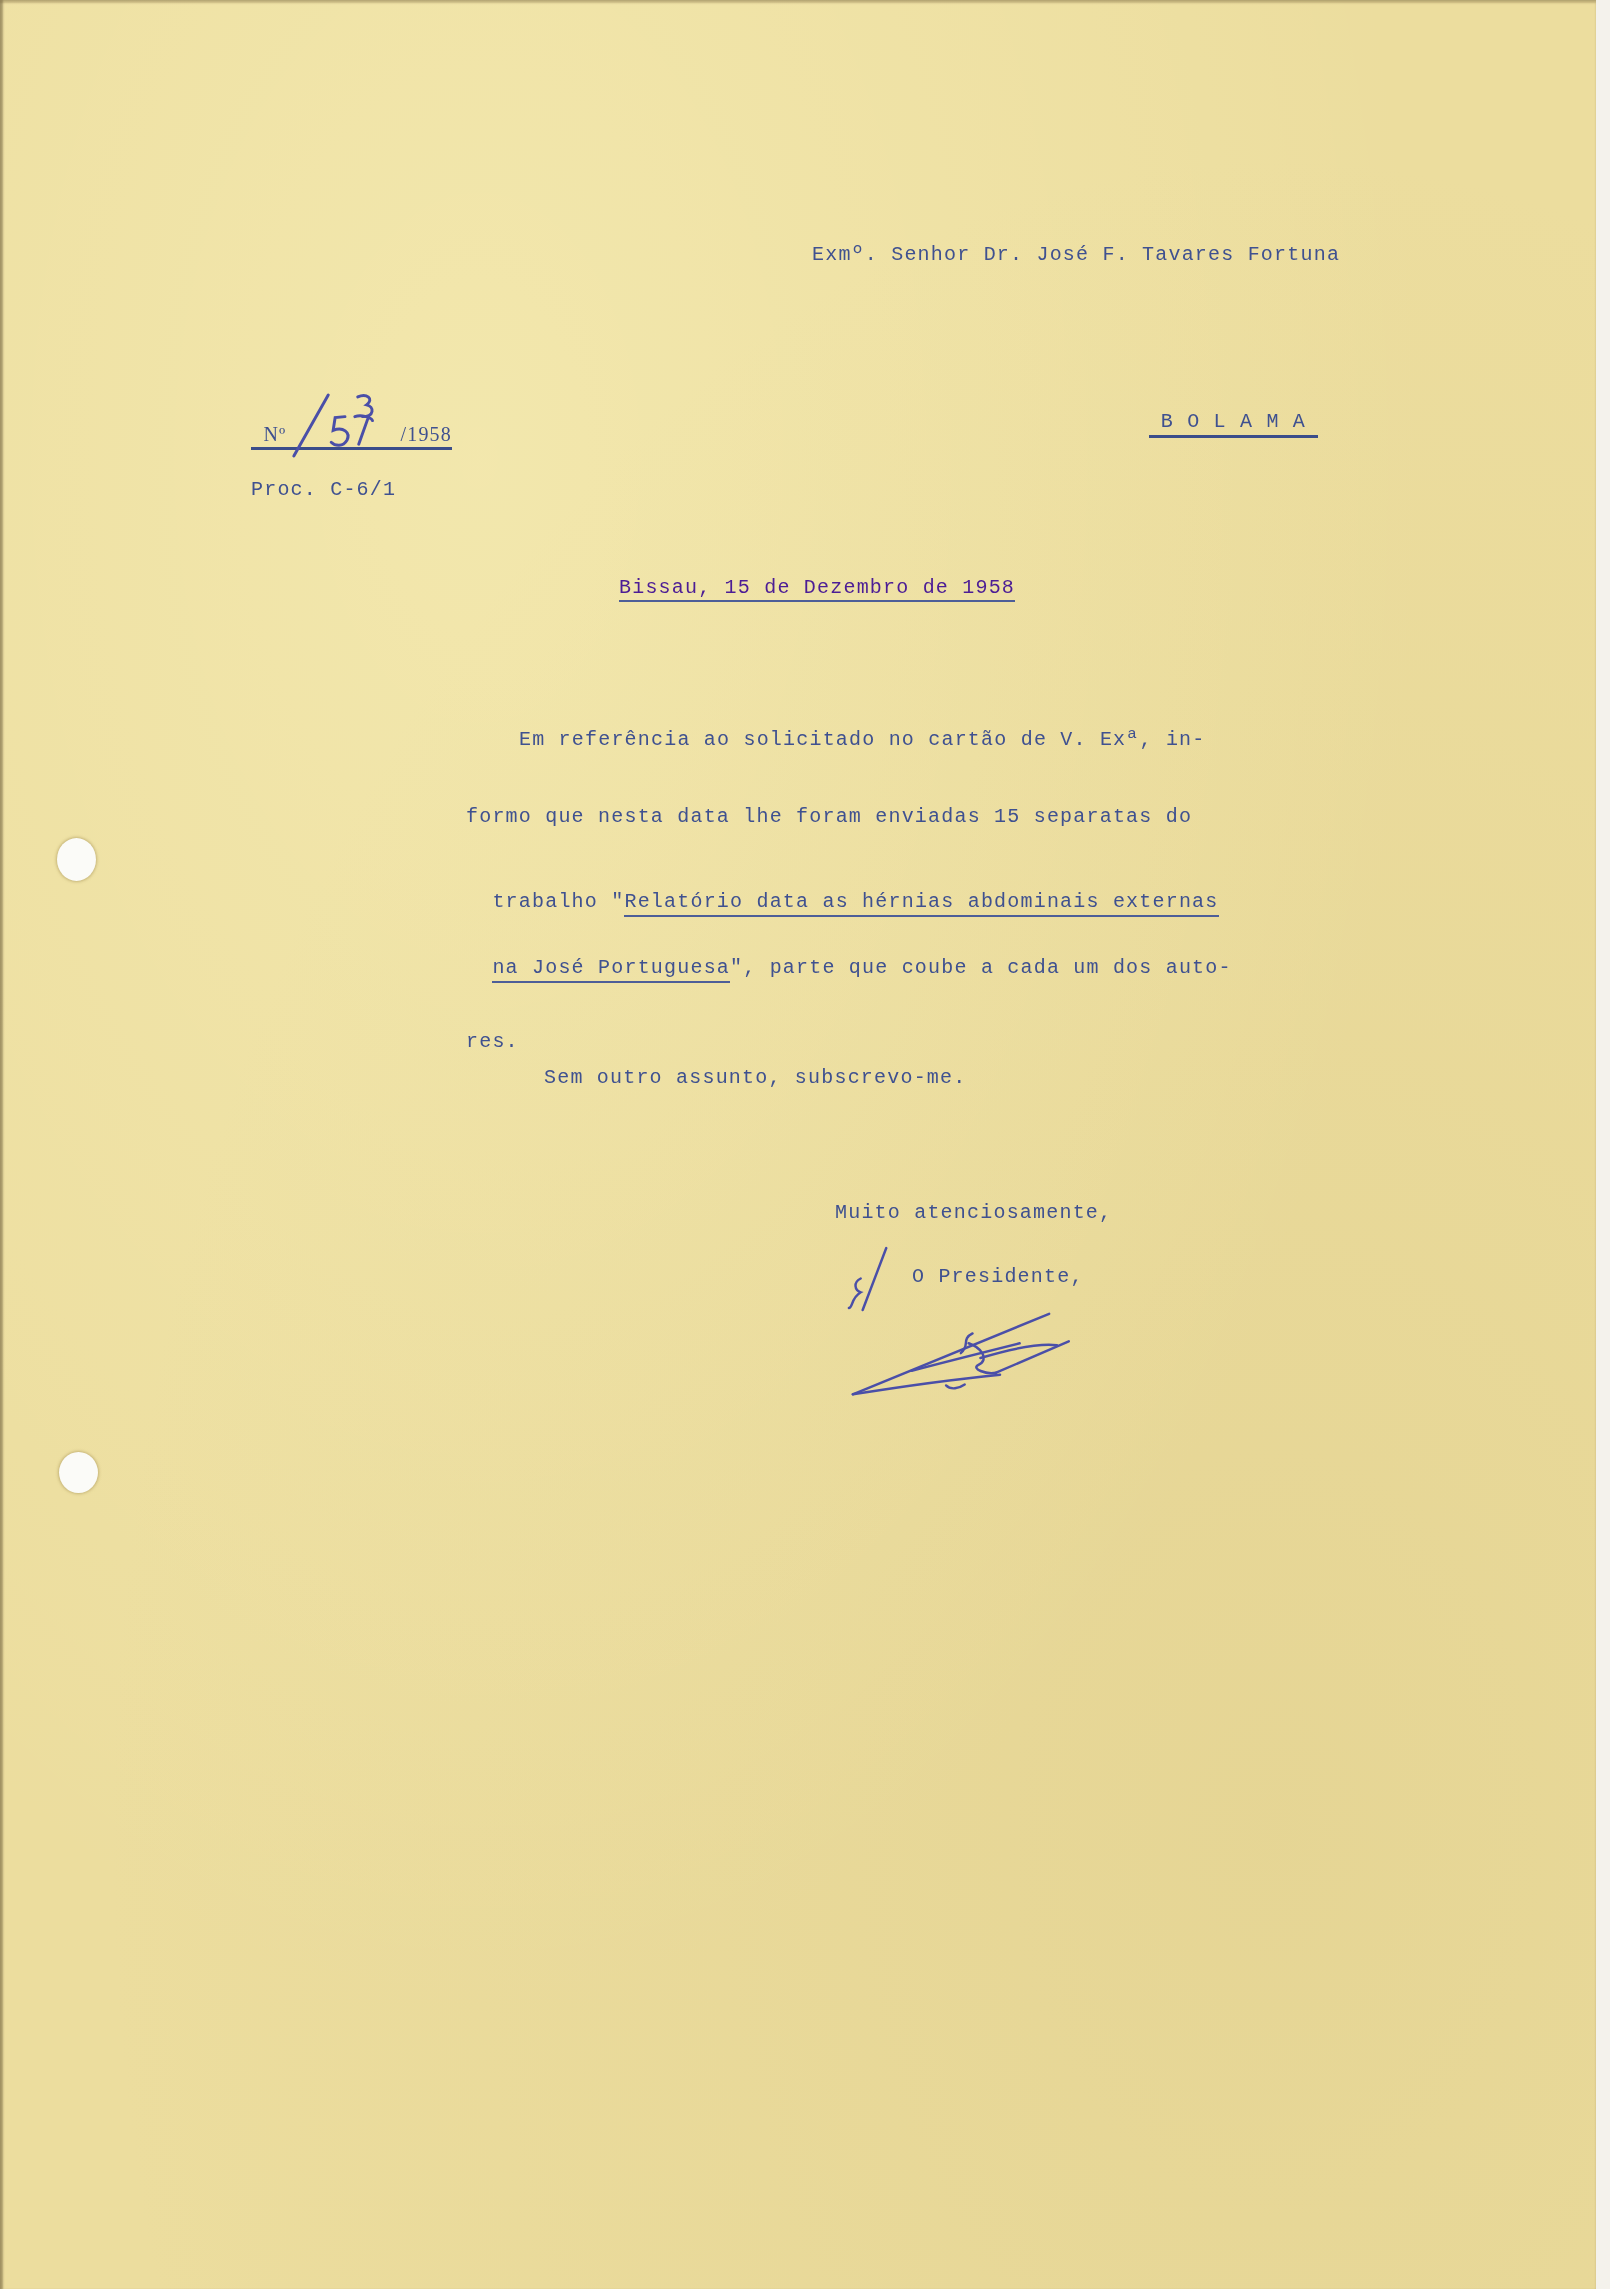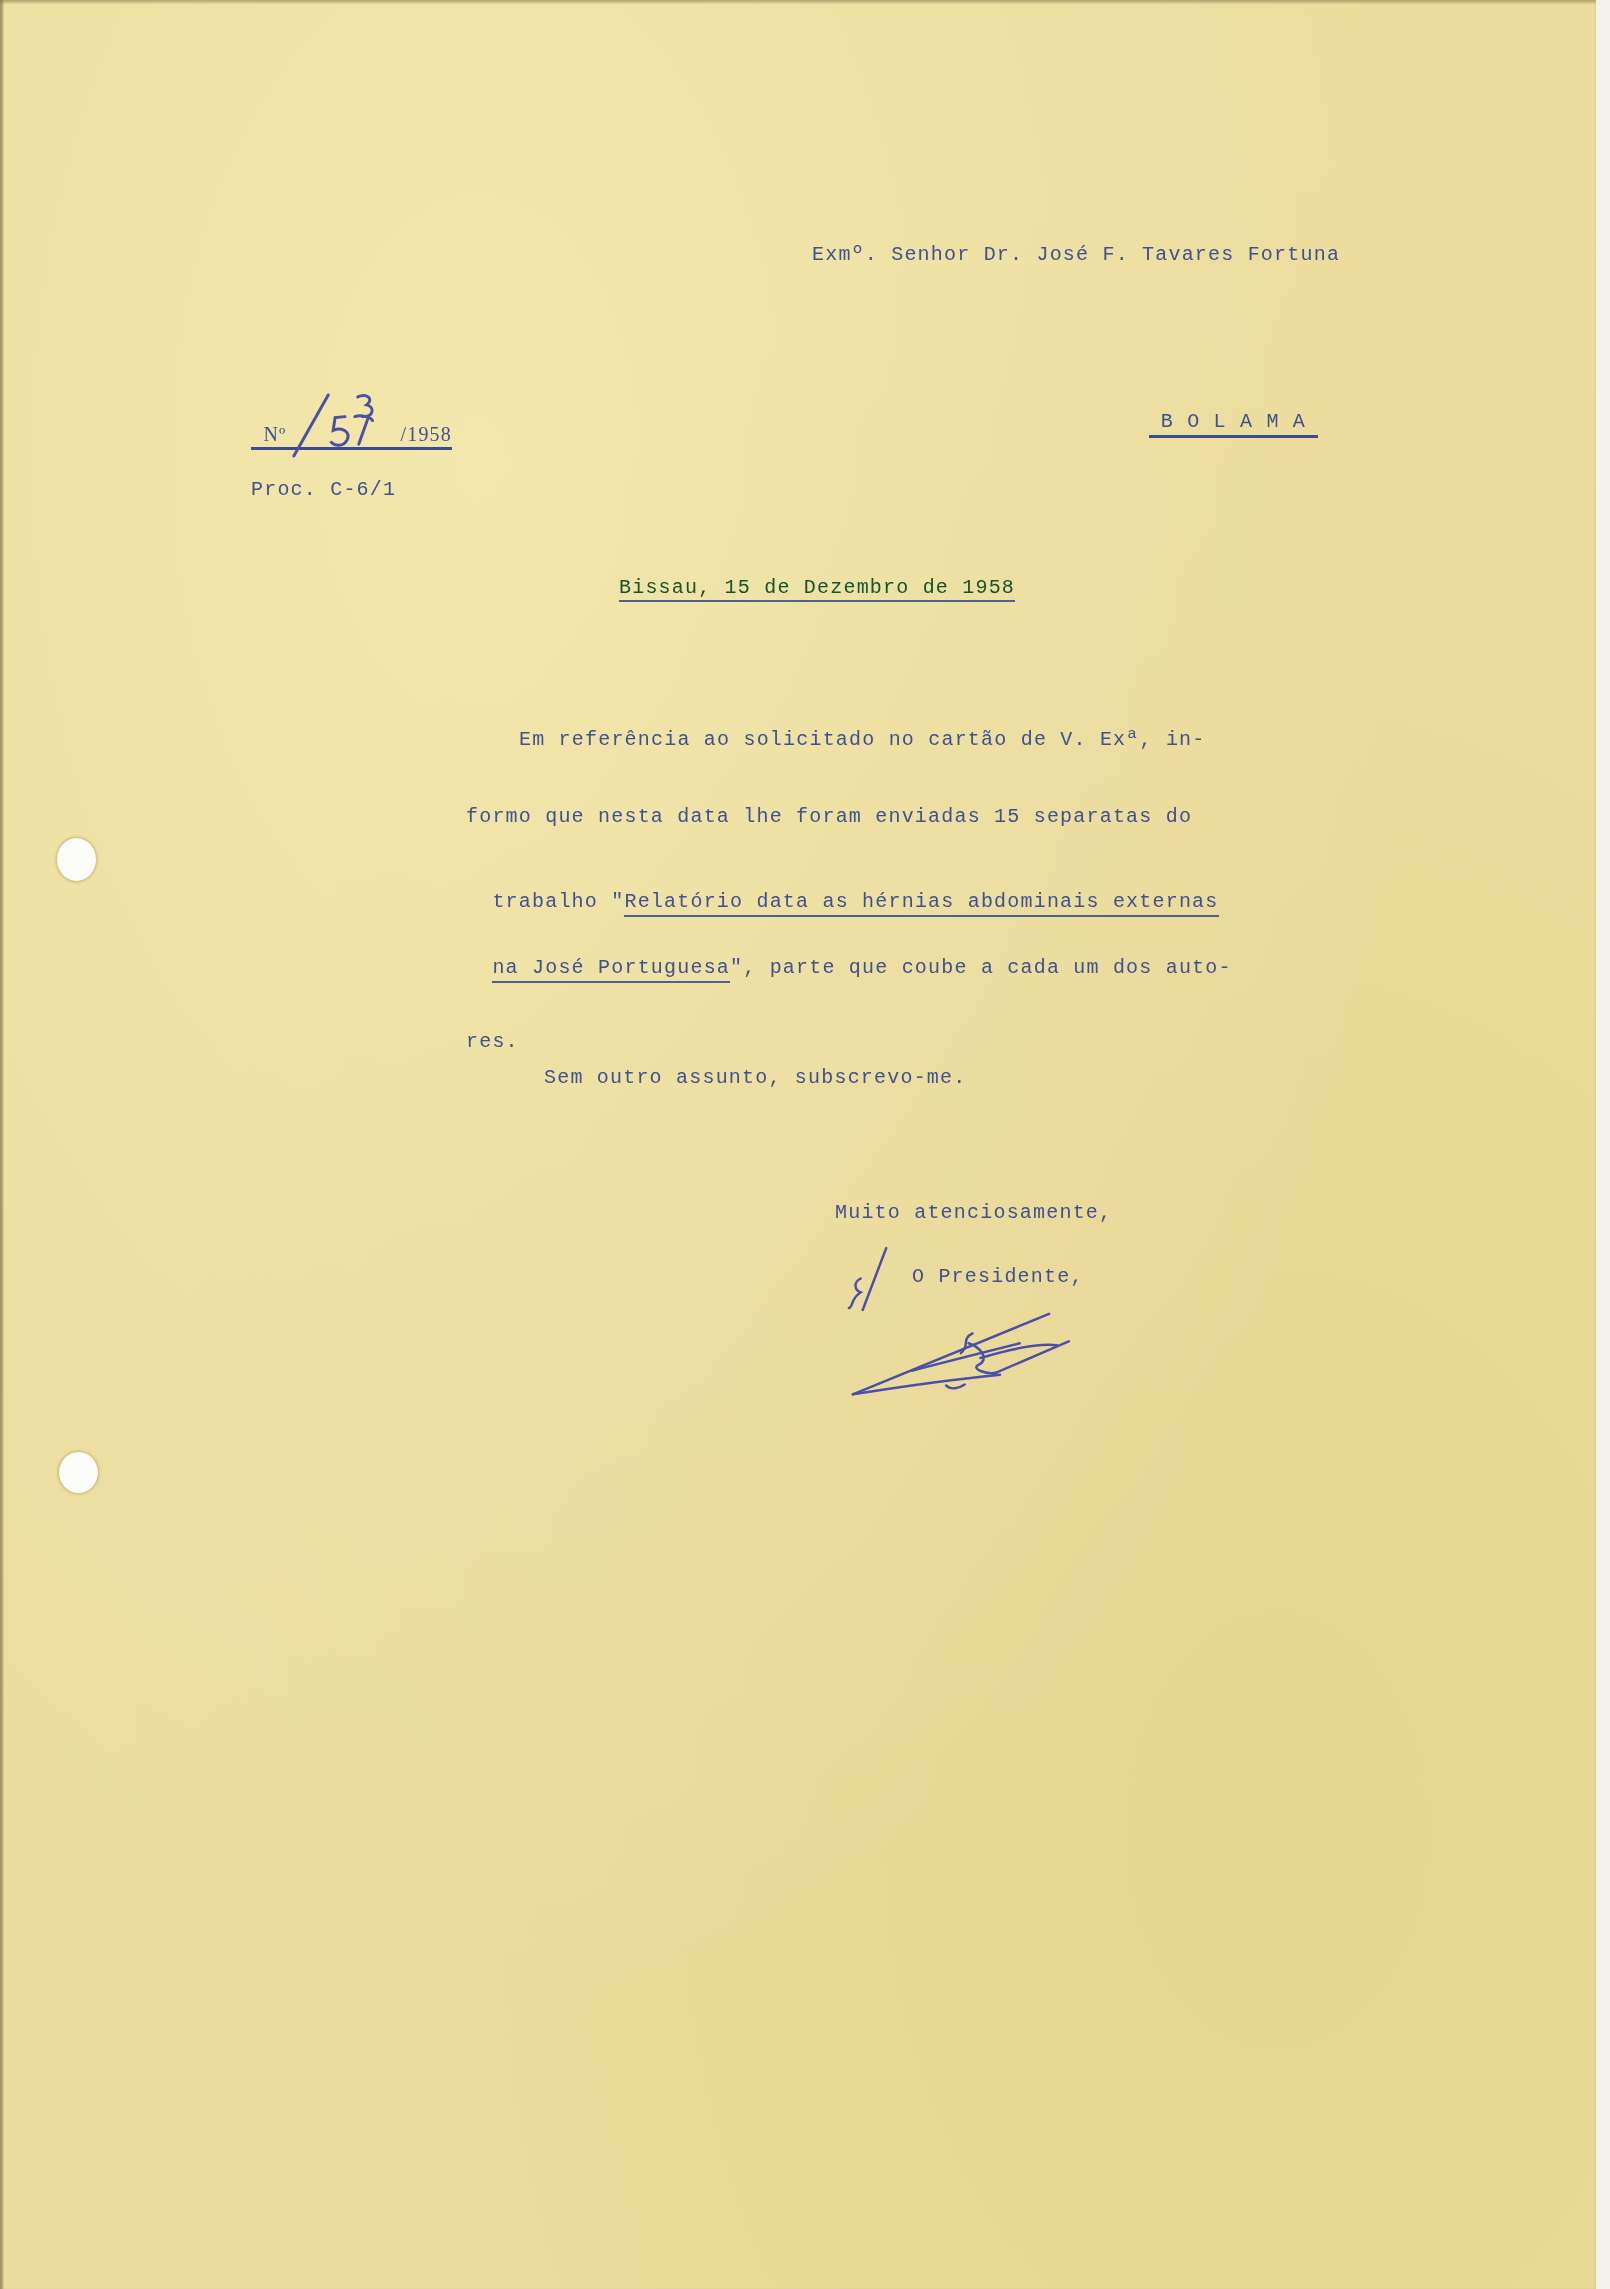--- a/index.html
+++ b/index.html
@@ -11,21 +11,21 @@
   .paper {
     position:absolute; left:0; top:0; width:1596px; height:2290px;
     background:
       radial-gradient(ellipse at 30% 20%, rgba(255,250,200,0.35), rgba(0,0,0,0) 60%),
       radial-gradient(ellipse at 80% 80%, rgba(210,190,120,0.25), rgba(0,0,0,0) 65%),
       #ecdd9e;
     box-shadow: inset 2.9px 0 2px rgba(110,95,60,0.55), inset 0 2.9px 2px rgba(120,100,60,0.35);
   }
   .edge-strip { position:absolute; left:1596px; top:0; width:14.7px; height:2290px; background:#f4f2ec; }
   .ink { color:#3f5190; position:absolute; white-space:pre; font-size:20px; letter-spacing:1.2px; line-height:1; }
-  .ink.light { color:#14532d;text-align:center; }
+  .ink.light { color:#4c1d95;text-align:center; }
   .ul { border-bottom:3.9px solid #3b4d8a; padding-bottom:2.9px; }
   .ul-light { border-bottom:2.9px solid #4d5e98; padding-bottom:2px; }
   .hole { position:absolute; background:#fbfbf8; border-radius:50%; box-shadow: 0 0 2.9px 1px rgba(170,150,90,0.6); }
   .hand { position:absolute; }
 </style>
 </head>
 <body>
 
 <div class="paper"></div>
 <div class="edge-strip"></div>

